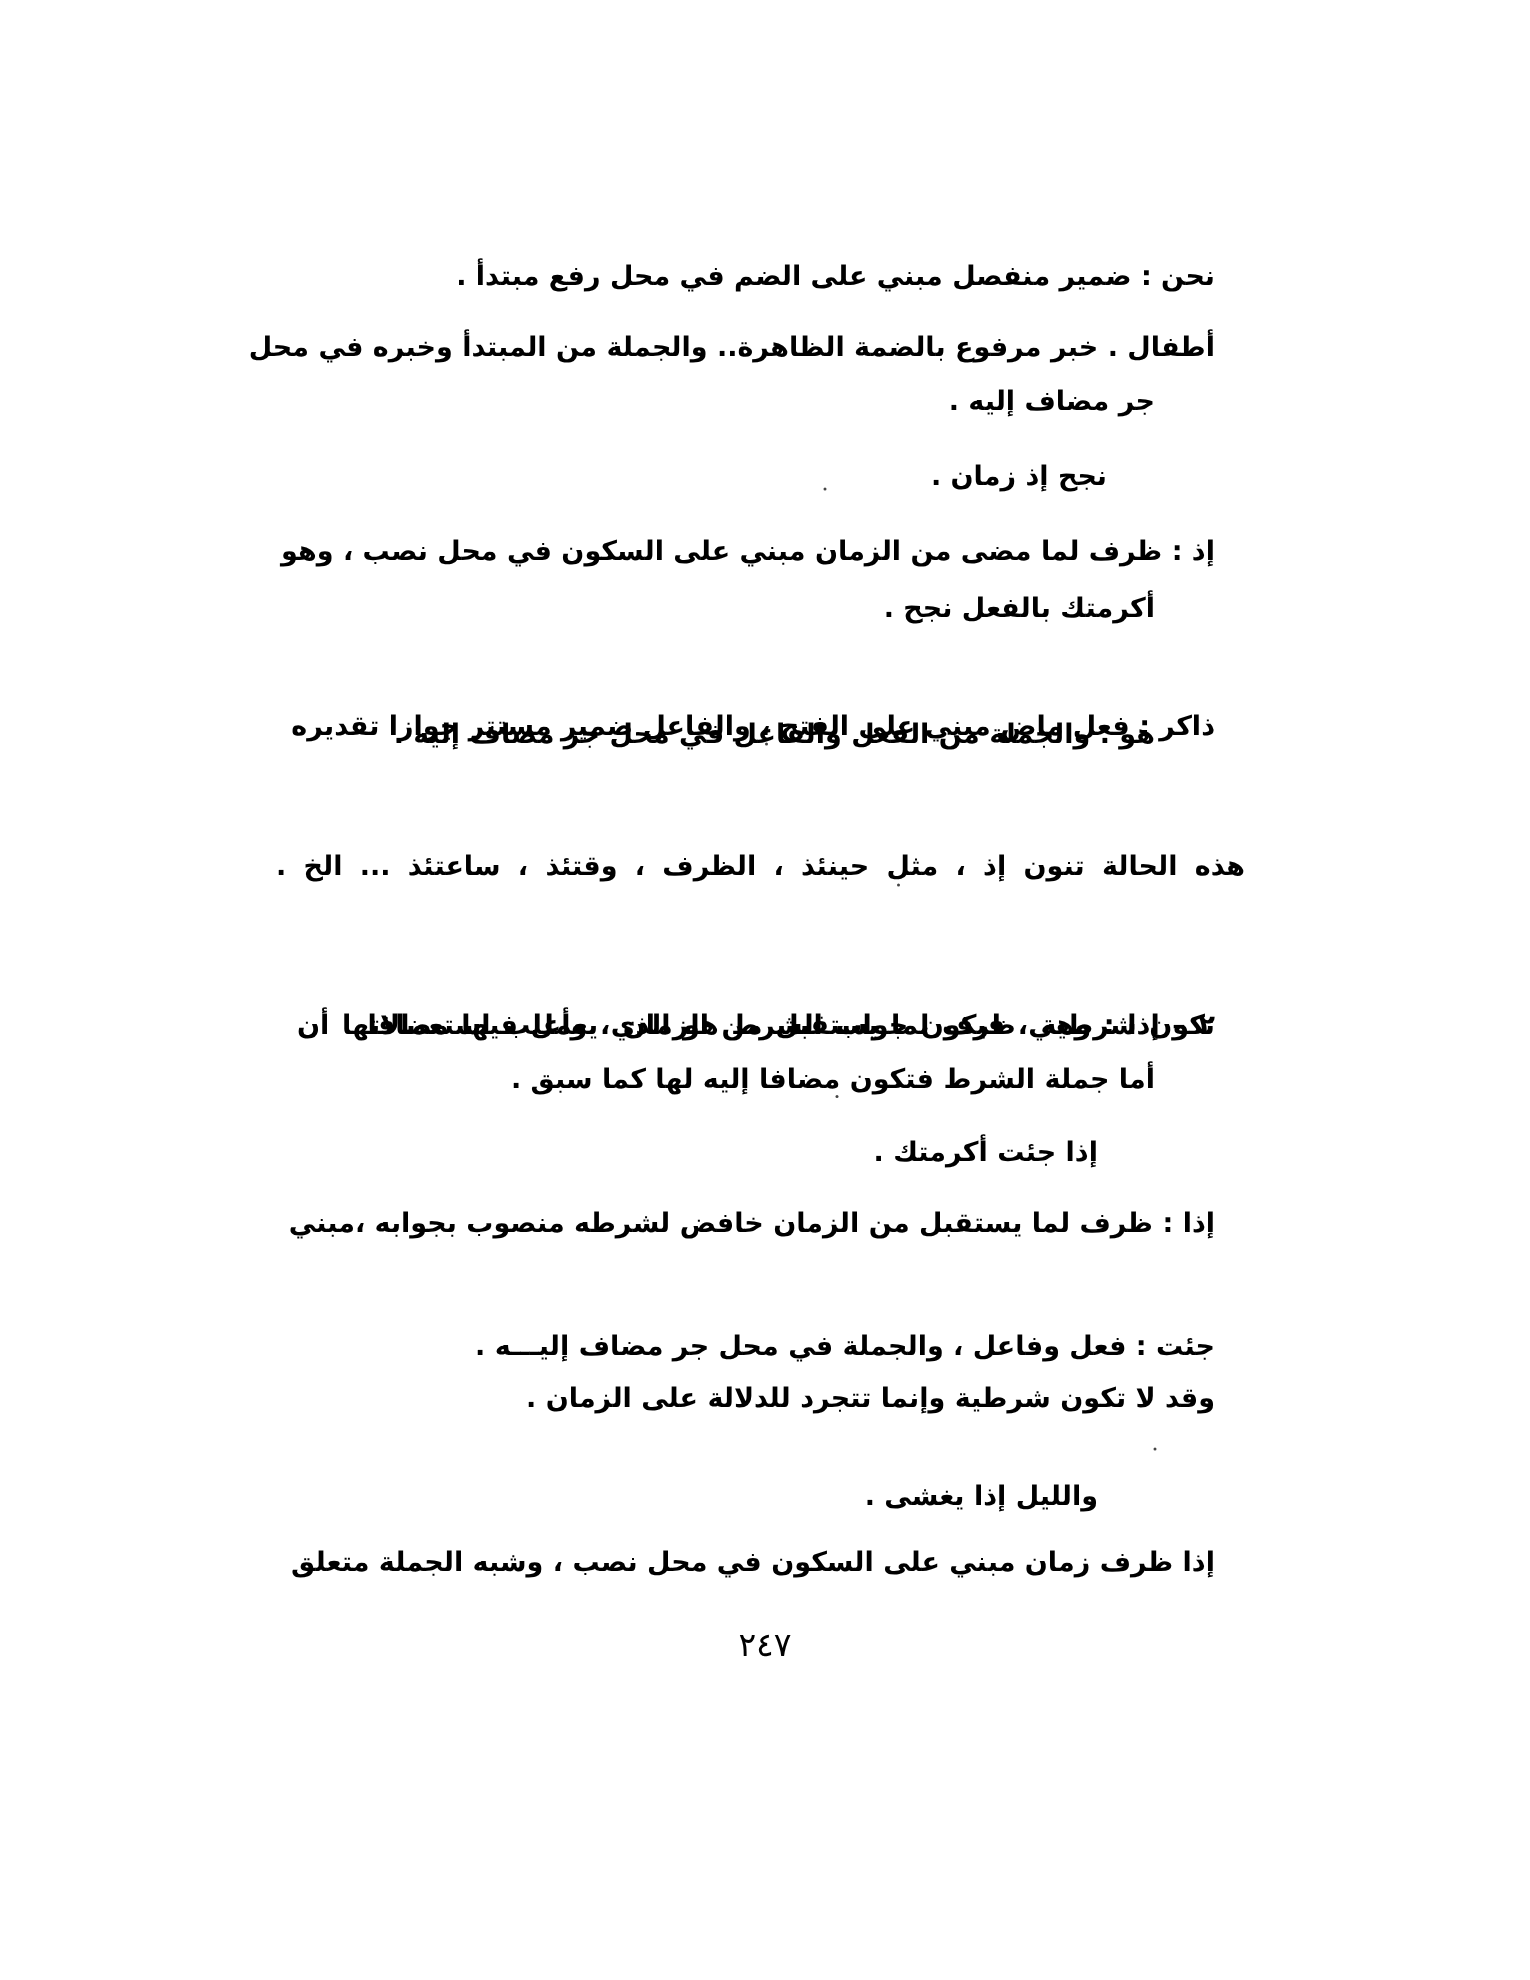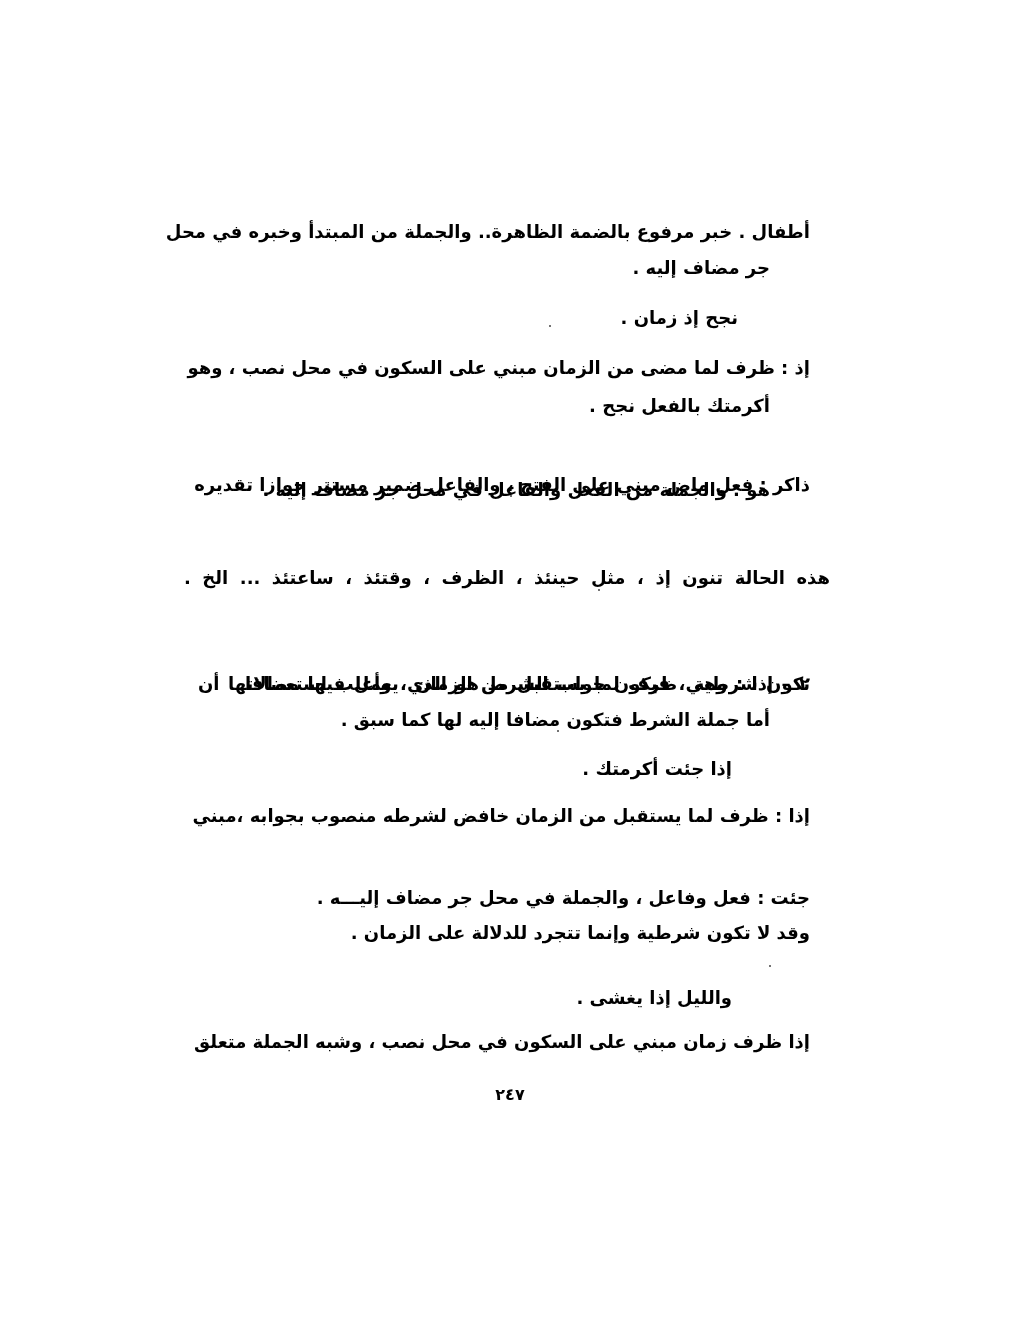--- a/index.html
+++ b/index.html
@@ -19,31 +19,32 @@
     white-space: nowrap;
     font-size: 18px;
     font-weight: bold;
     line-height: 30px;
     letter-spacing: 0;
   }
   .justify { text-align: justify; text-align-last: justify; }
   .num {
     position: absolute;
     direction: rtl;
-    font-size: 16px;
-    font-weight: bold;
+    font-size: 22px;
+    font-weight: normal;
     text-align: center;
   }
   .speck { position: absolute; width: 2px; height: 2px; background: #444; border-radius: 1px; }
 </style>
 </head>
 <body>
 
 <div class="page">
 
+  <div class="line" style="right:210px; top:170px;">نحن : ضمير منفصل مبني على الضم في محل رفع مبتدأ .</div>
 
   <div class="line justify" style="right:210px; top:217px; width:612px;">أطفال . خبر مرفوع بالضمة الظاهرة.. والجملة من المبتدأ وخبره في محل</div>
   <div class="line" style="right:250px; top:253px;">جر مضاف إليه .</div>
 
   <div class="line" style="right:282px; top:303px;">نجح إذ زمان .</div>
 
   <div class="line justify" style="right:210px; top:353px; width:612px;">إذ : ظرف لما مضى من الزمان مبني على السكون  في محل نصب ، وهو</div>
   <div class="line" style="right:250px; top:391px;">أكرمتك بالفعل نجح .</div>
 
   <div class="line justify" style="right:210px; top:438px; width:612px;margin-top:32px;">ذاكر : فعل ماض مبني على الفتح ، والفاعل ضمير  مستتر جوازا تقديره</div>

